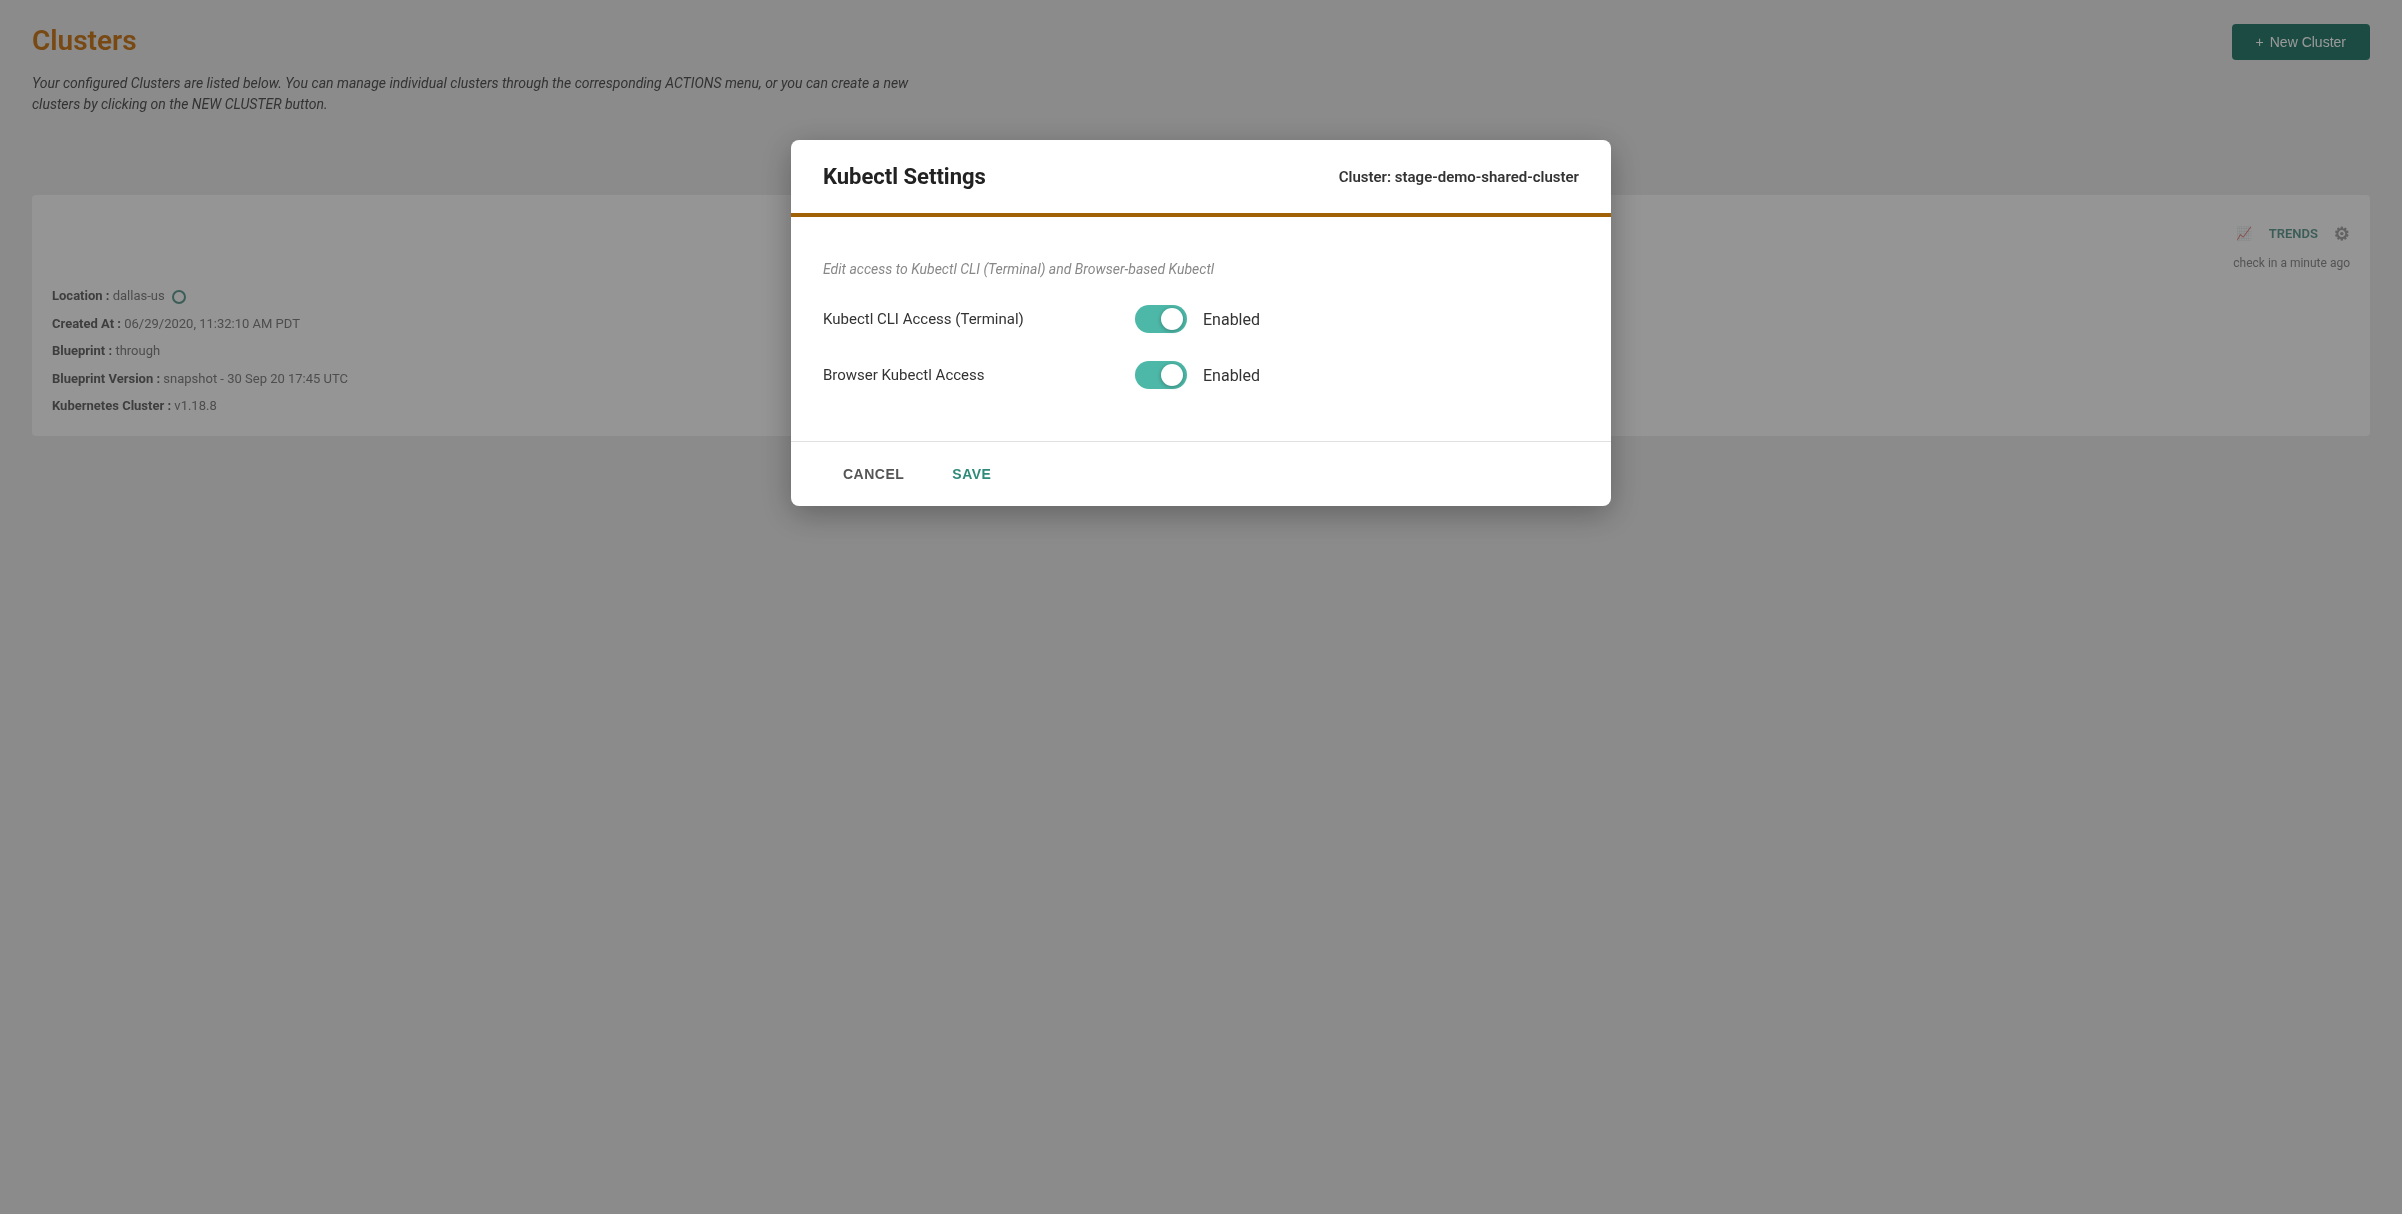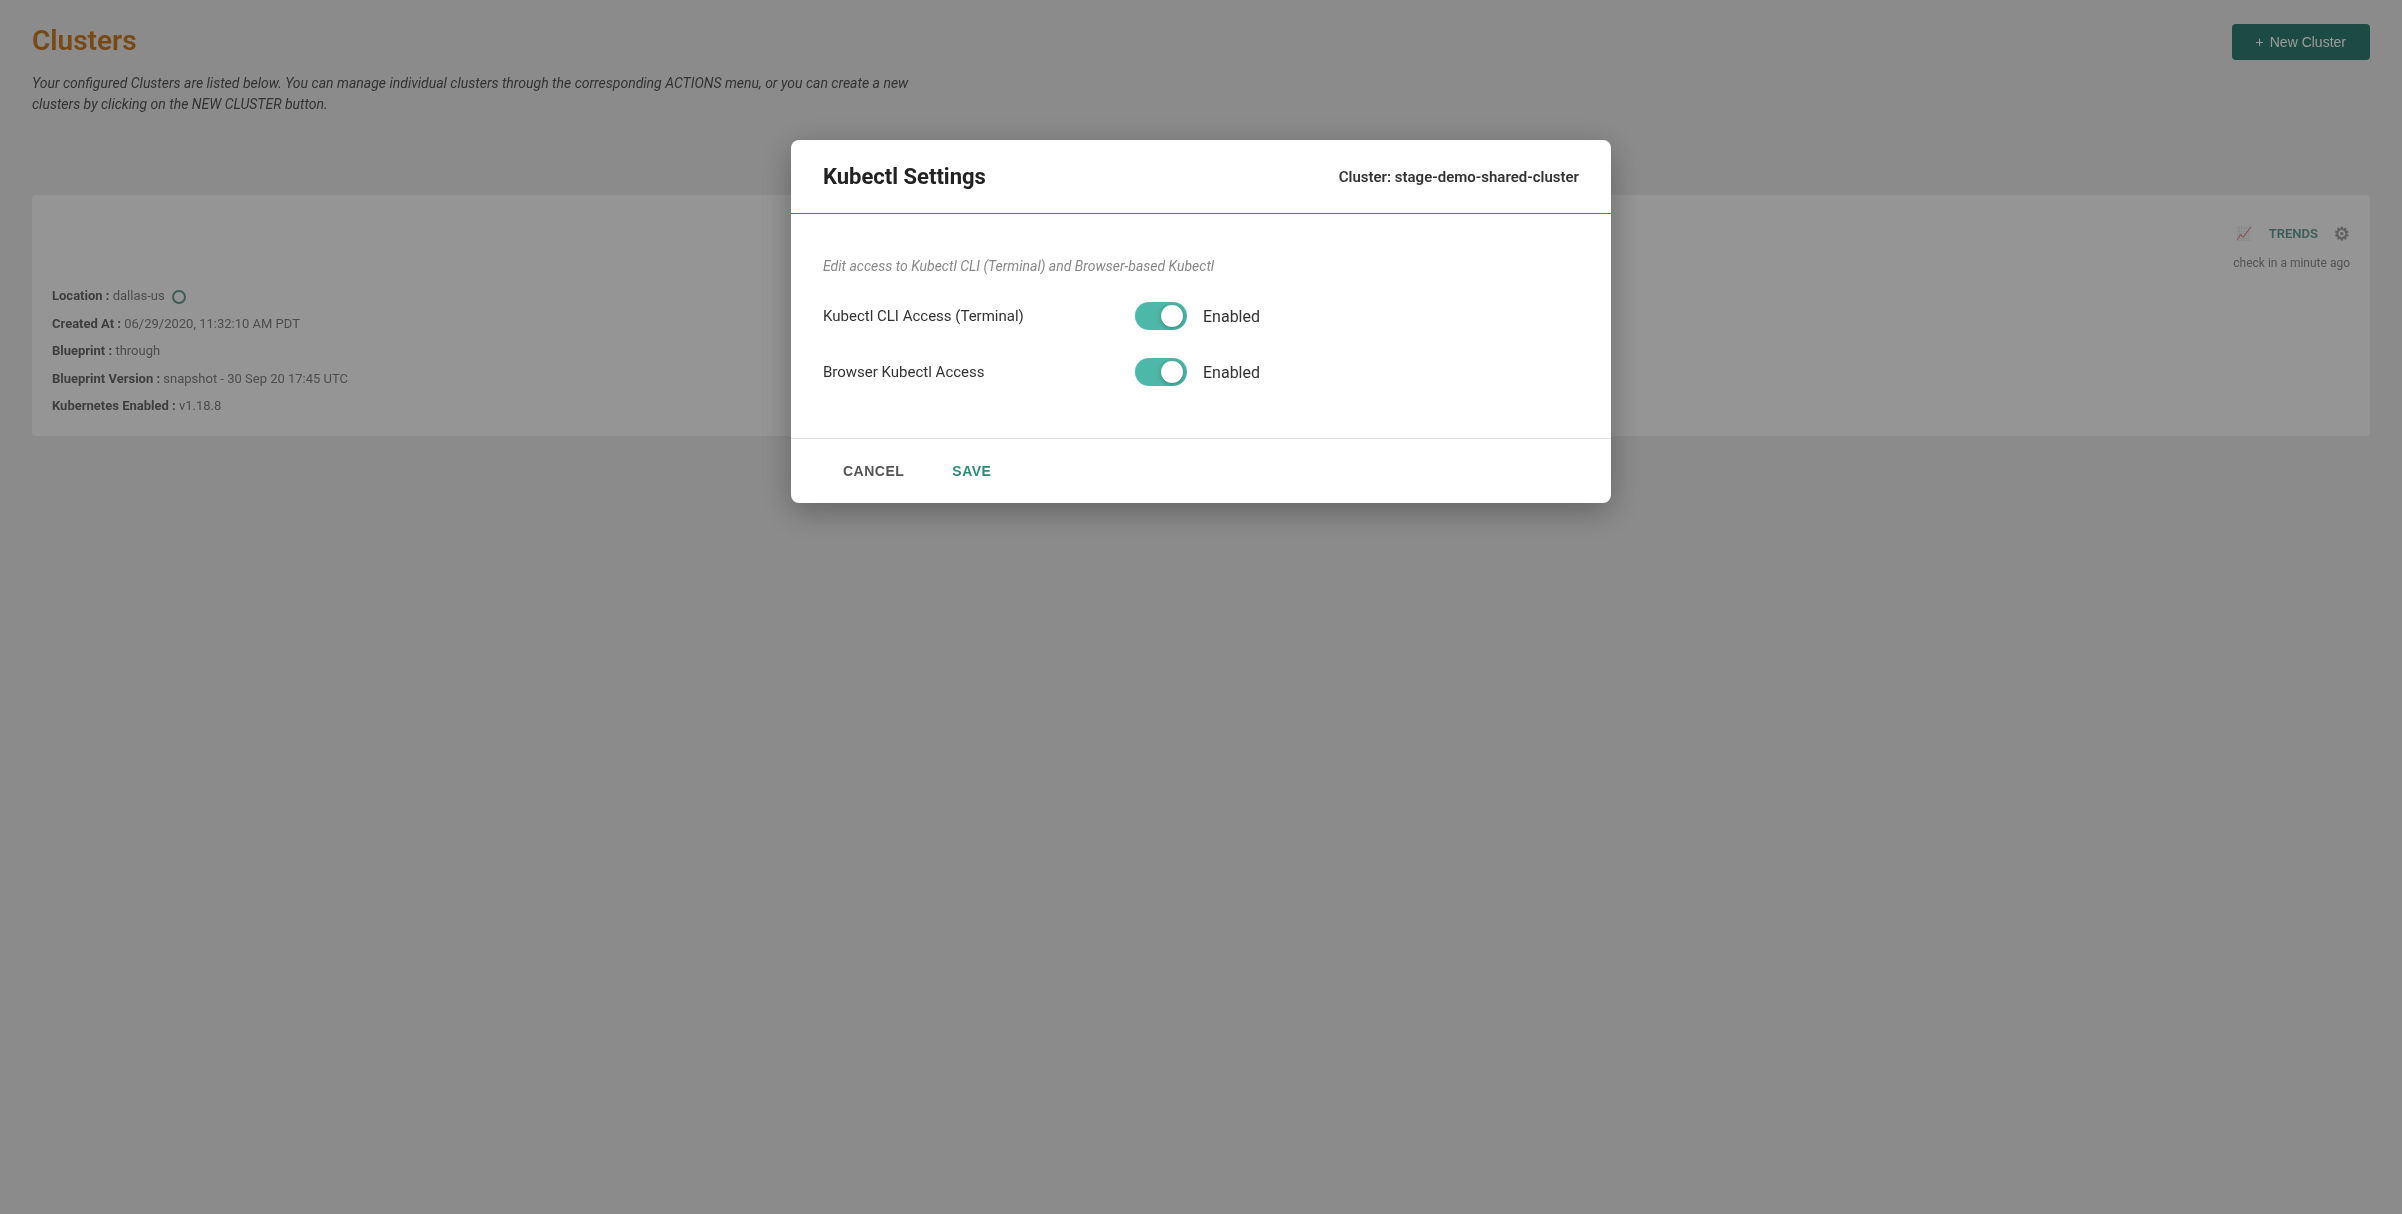--- a/index.html
+++ b/index.html
@@ -162,21 +162,21 @@
       max-width: 95vw;
       box-shadow: 0 8px 32px rgba(0,0,0,0.3);
       overflow: hidden;
     }
 
     .modal-header {
       display: flex;
       align-items: center;
       justify-content: space-between;
       padding: 24px 32px;
-      border-bottom: 1px solid #a16207;
+      border-bottom: 4px solid #a16207;
     }
 
     .modal-title {
       font-size: 22px;
       font-weight: 700;
       color: #222;
     }
 
     .modal-cluster-label {
       font-size: 15px;
@@ -344,21 +344,21 @@
         </div>
         <div class="detail-item">
           <strong>Blueprint :</strong>
           <span class="val">through</span>
         </div>
         <div class="detail-item">
           <strong>Blueprint Version :</strong>
           <span class="val">snapshot - 30 Sep 20 17:45 UTC</span>
         </div>
         <div class="detail-item">
-          <strong>Kubernetes Enabled :</strong>
+          <strong>Kubernetes Cluster :</strong>
           <span class="val">v1.18.8</span>
         </div>
       </div>
 
       <div class="detail-center">
         <div class="number-large">9</div>
         <div class="number-label">Projects</div>
         <div class="number-large">2</div>
       </div>
 

